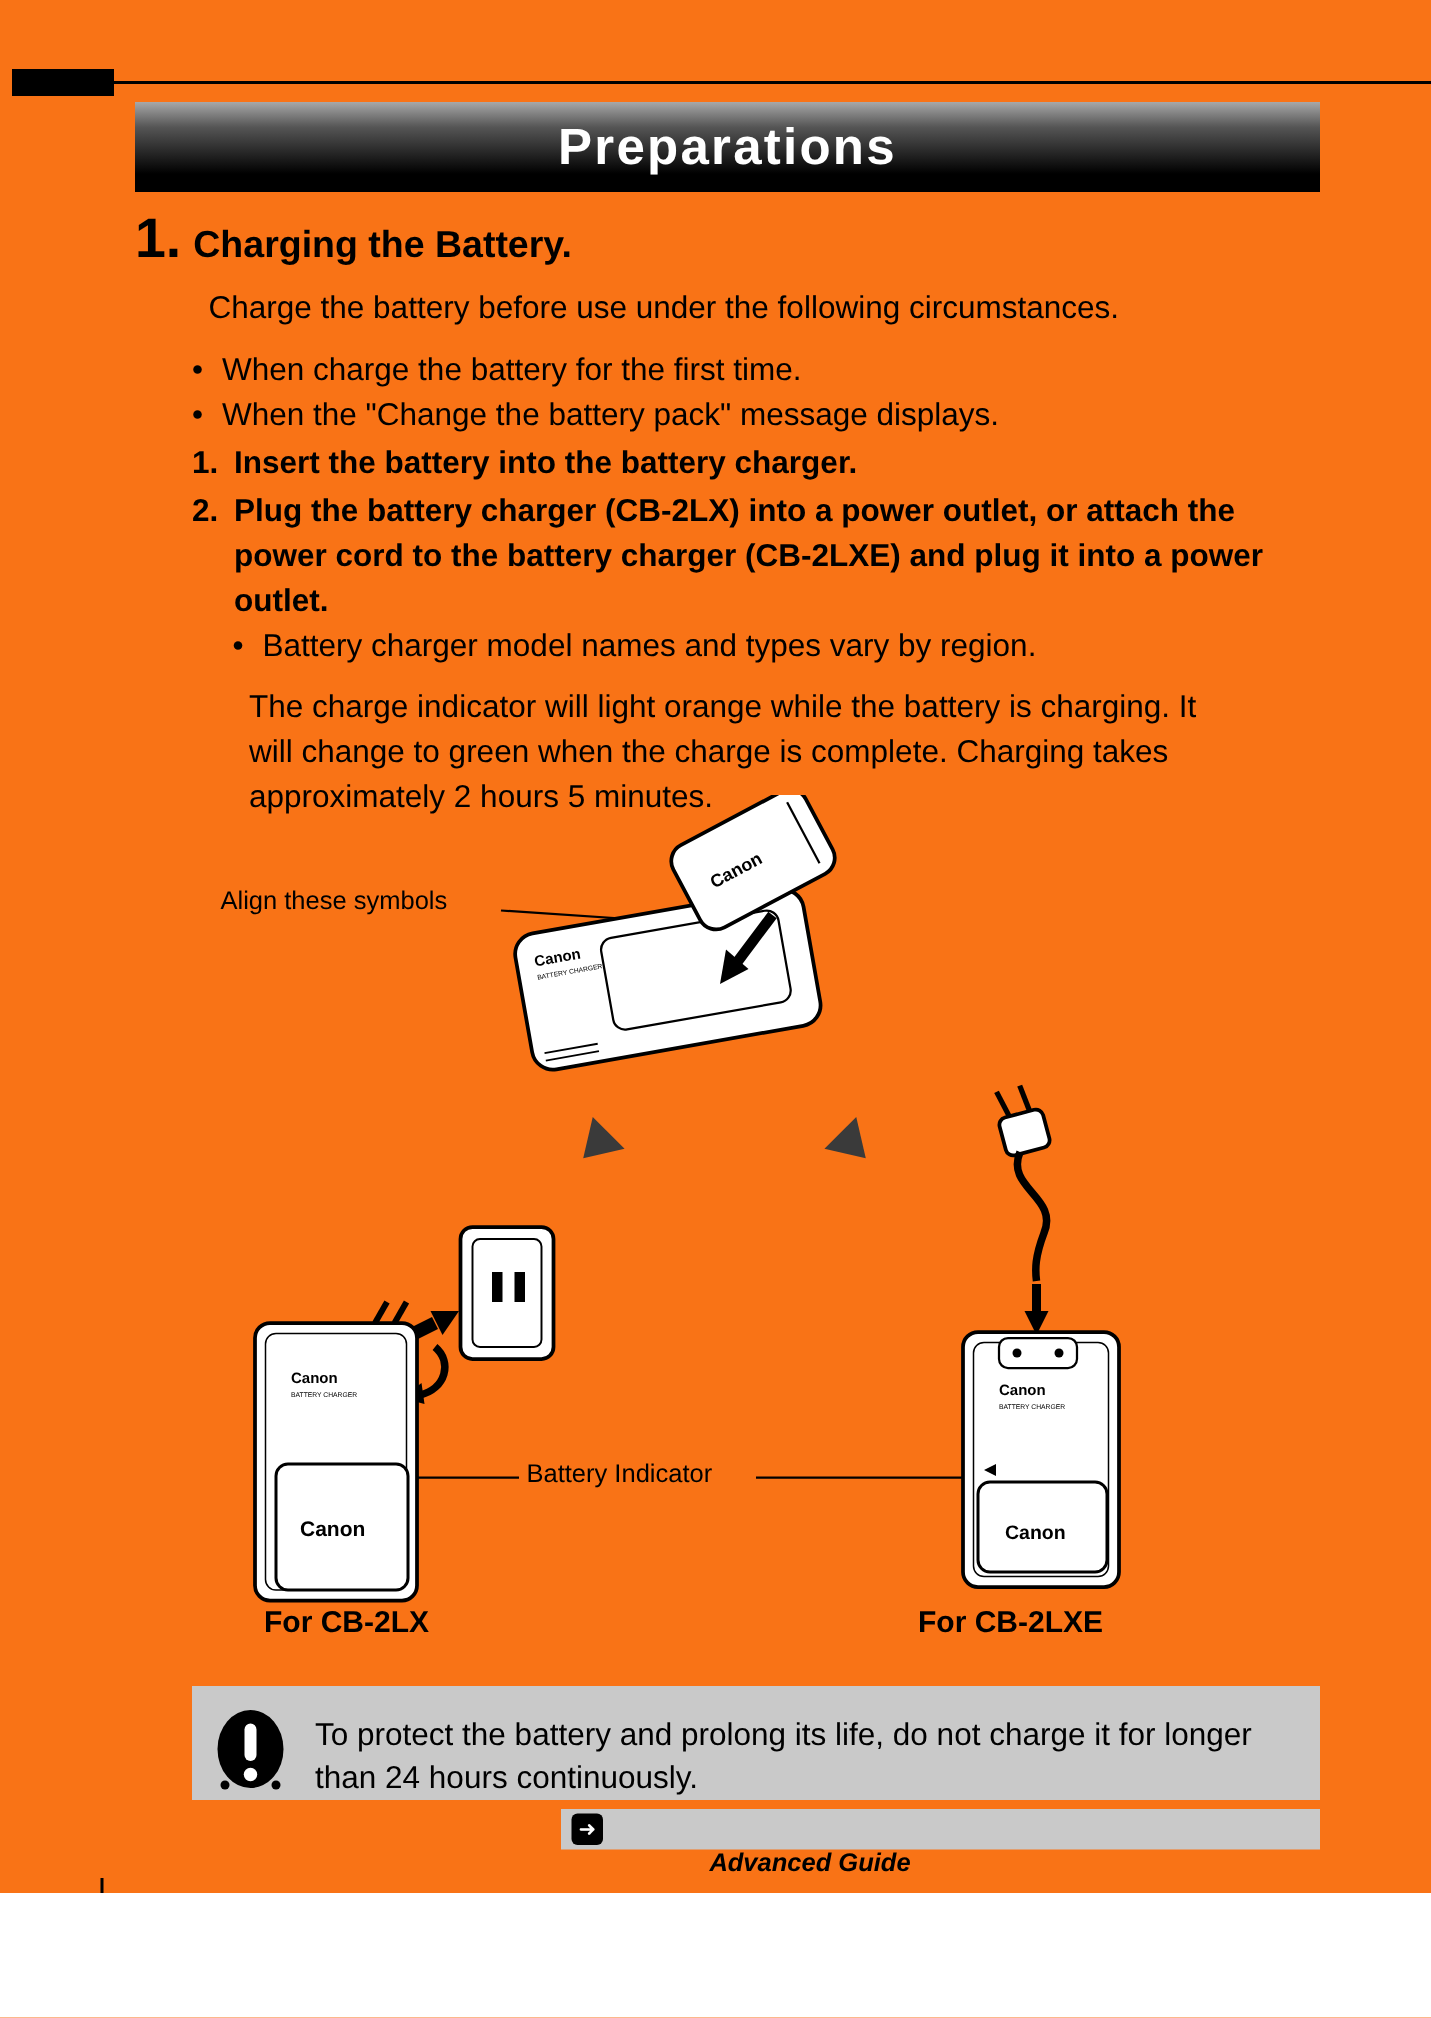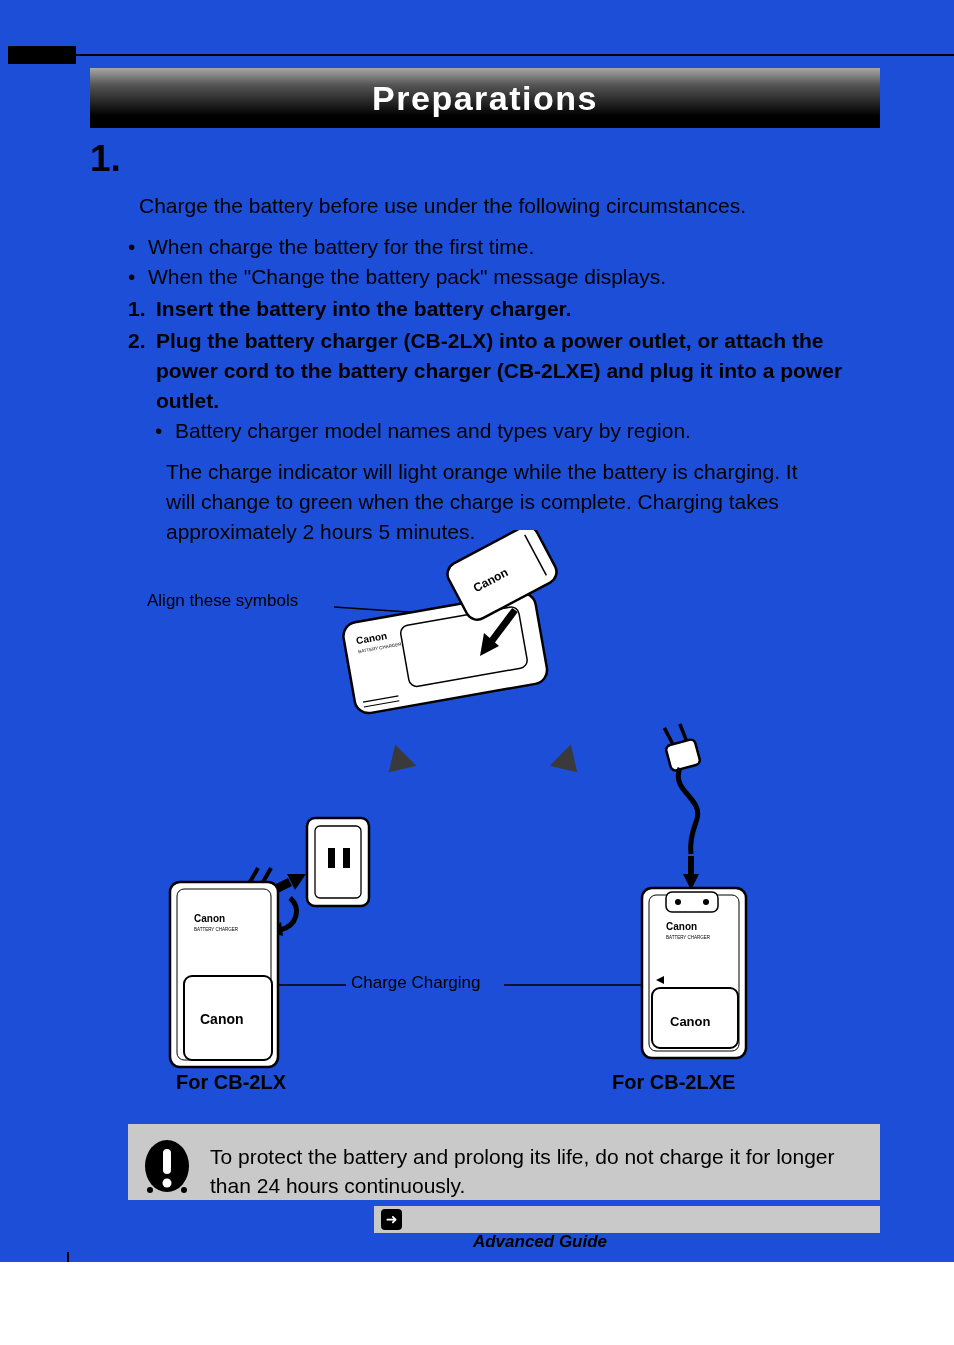--- a/index.html
+++ b/index.html
@@ -1,17 +1,17 @@
 <!DOCTYPE html>
 <html><head>
 <meta charset="utf-8">
 <style>
   * { margin:0; padding:0; box-sizing:border-box; }
   body { background:#fff; }
-  .page { position:relative; width:954px; height:1262px; background:#1d4ed8;
+  .page { position:relative; width:954px; height:1262px; background:#f97316;
           font-family:"Liberation Sans", sans-serif; color:#000; overflow:hidden; }
 
   .top-box  { position:absolute; left:8px;  top:46px; width:68px; height:18px; background:#000; }
   .top-line { position:absolute; left:8px;  top:54px; width:946px; height:2px; background:#000; }
 
   .header-bar { position:absolute; left:90px; top:68px; width:790px; height:60px;
                 background:linear-gradient(to bottom,#a8a8a8 0%, #555 28%, #000 80%);
                 display:flex; align-items:center; justify-content:center; }
   .header-title { color:#fff; font-size:34px; font-weight:bold; letter-spacing:1.5px; }
 
@@ -56,20 +56,21 @@
   <div class="top-box"></div>
   <div class="top-line"></div>
 
   <div class="header-bar">
     <span class="header-title">Preparations</span>
   </div>
 
   <div class="content">
     <div class="heading-row">
       <span class="step-no">1.</span>
+      <span class="heading">Charging the Battery.</span>
     </div>
     <div class="body">
       <p>Charge the battery before use under the following circumstances.</p>
       <div class="bullet-row">
         <span class="bchar">•</span>
         <span>When charge the battery for the first time.</span>
       </div>
       <div class="bullet-row">
         <span class="bchar">•</span>
         <span>When the "Change the battery pack" message displays.</span>
@@ -175,21 +176,21 @@
       <polygon points="556,450 564,446 564,454" fill="#000"></polygon>
       <rect x="552" y="458" width="86" height="60" rx="8" fill="#fff" stroke="#000" stroke-width="2"></rect>
       <text x="570" y="496" font-size="13" font-weight="bold">Canon</text>
     </g>
 
     <line x1="178" y1="455" x2="246" y2="455" stroke="#000" stroke-width="1.5"></line>
     <line x1="404" y1="455" x2="542" y2="455" stroke="#000" stroke-width="1.5"></line>
   </svg>
 
   <div class="fig-label" style="left:147px; top:591px;">Align these symbols</div>
-  <div class="fig-label" style="left:351px; top:973px;">Charge Charging</div>
+  <div class="fig-label" style="left:351px; top:973px;">Battery Indicator</div>
   <div class="fig-caption" style="left:176px; top:1071px;">For CB-2LX</div>
   <div class="fig-caption" style="left:612px; top:1071px;">For CB-2LXE</div>
 
   <div class="note-box">
     <svg class="note-icon" width="54" height="62" viewBox="0 0 54 62">
       <ellipse cx="27" cy="28" rx="22" ry="26" fill="#000"></ellipse>
       <circle cx="10" cy="52" r="3" fill="#000"></circle>
       <circle cx="44" cy="52" r="3" fill="#000"></circle>
       <rect x="23" y="11" width="8" height="25" rx="4" fill="#fff"></rect>
       <circle cx="27" cy="45" r="4.5" fill="#fff"></circle>

